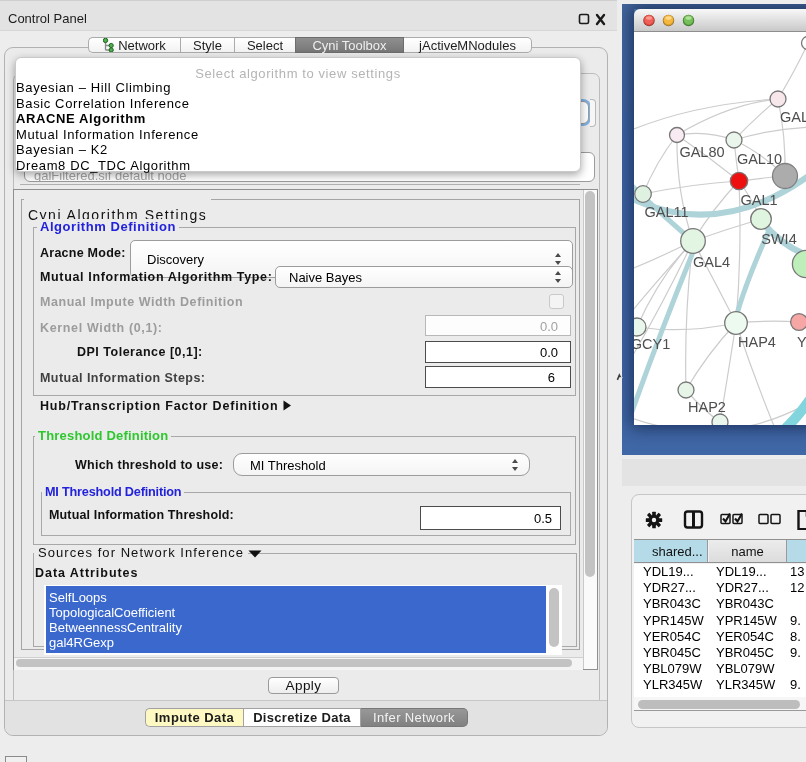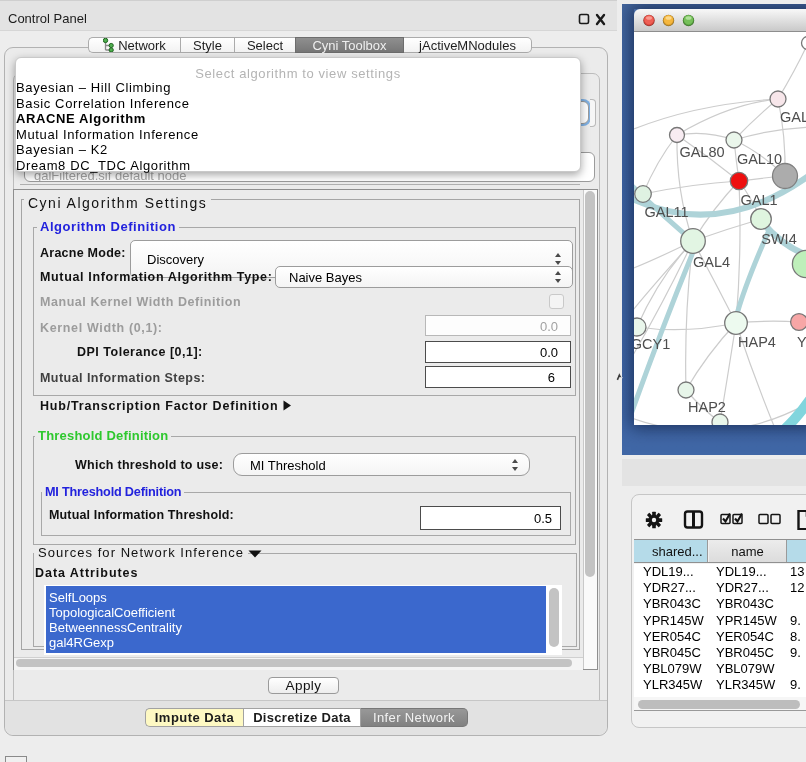--- a/index.html
+++ b/index.html
@@ -58,36 +58,36 @@
 
 <div class="abs" style="left:24px;top:152px;width:569px;height:28px;border:1px solid #9b9b9b;border-radius:6px;background:#fff;overflow:hidden;">
   <div class="abs" style="left:9px;top:15px;font-size:13px;color:#a6a6a6;">galFiltered.sif default node</div>
 </div>
 
 <div class="abs" style="left:20px;top:184px;width:560px;height:1px;background:#b0b0b0;"></div>
 
 <div class="abs" id="scrollpane" style="left:13px;top:189px;width:583px;height:479px;border:1px solid #8f8f8f;background:#ebebeb;font-size:12.5px;">
 
   <div class="abs" style="left:7px;top:9px;width:557px;height:449px;border:1px solid #a5a5a5;"></div>
-  <div class="abs" style="left:10px;top:1px;background:#ebebeb;padding:4px 4px;font-size:14px;letter-spacing:1.5px;color:#111;">Cyni Algorithm Settings</div>
+  <div class="abs" style="left:10px;top:1px;background:#ebebeb;padding:16px 4px;font-size:14px;letter-spacing:1.5px;color:#111;">Cyni Algorithm Settings</div>
 
   <div class="abs" style="left:19px;top:37px;width:541px;height:167px;border:1px solid #a8a8a8;"></div>
   <div class="abs" style="left:23px;top:28.5px;background:#ebebeb;padding:0 3px;font-weight:bold;font-size:13px;letter-spacing:0.55px;color:#2222dd;">Algorithm Definition</div>
 
   <div class="abs bold lbl" style="left:26px;top:56px;color:#111;">Aracne Mode:</div>
   <div class="abs combo" style="left:116px;top:50px;width:443px;height:38px;">
     <span style="left:16px;">Discovery</span>
       <i></i>
   </div>
   <div class="abs bold lbl" style="left:26px;top:80px;color:#111;letter-spacing:0.65px;">Mutual Information Algorithm Type:</div>
   <div class="abs combo" style="left:261px;top:76px;width:298px;height:22px;">
     <span style="left:13px;">Naive Bayes</span>
       <i></i>
   </div>
-  <div class="abs bold lbl" style="left:26px;top:105px;color:#9c9c9c;letter-spacing:0.55px;">Manual Kernel Width Definition</div>
+  <div class="abs bold lbl" style="left:26px;top:105px;color:#9c9c9c;letter-spacing:0.55px;">Manual Impute Width Definition</div>
   <div class="abs" style="left:535px;top:104px;width:13px;height:13px;border:1px solid #c9c9c9;border-radius:3px;background:#f4f4f4;"></div>
   <div class="abs bold lbl" style="left:26px;top:130.5px;color:#9c9c9c;letter-spacing:0.65px;">Kernel Width (0,1):</div>
   <div class="abs" style="left:411px;top:125px;width:146px;height:21px;border:1px solid #b8b8b8;background:#fdfdfd;font-size:13px;color:#a2a2a2;text-align:right;line-height:21px;padding-right:12px;box-sizing:border-box;">0.0</div>
   <div class="abs bold lbl" style="left:26px;top:155px;color:#111;letter-spacing:0.5px;padding-left:37px;">DPI Tolerance [0,1]:</div>
   <div class="abs" style="left:411px;top:151px;width:146px;height:22px;border:1px solid #4c4c4c;background:#fff;font-size:13px;color:#000;text-align:right;line-height:22px;padding-right:12px;box-sizing:border-box;">0.0</div>
   <div class="abs bold lbl" style="left:26px;top:181px;color:#404040;letter-spacing:0.45px;">Mutual Information Steps:</div>
   <div class="abs" style="left:411px;top:176px;width:146px;height:22px;border:1px solid #4c4c4c;background:#fff;font-size:13px;color:#000;text-align:right;line-height:22px;padding-right:15px;box-sizing:border-box;">6</div>
 
   <div class="abs bold lbl" style="left:26px;top:209px;color:#111;letter-spacing:0.82px;">Hub/Transcription Factor Definition</div>
   <svg class="abs" style="left:268px;top:210px;" width="10" height="11" viewBox="0 0 10 11">

